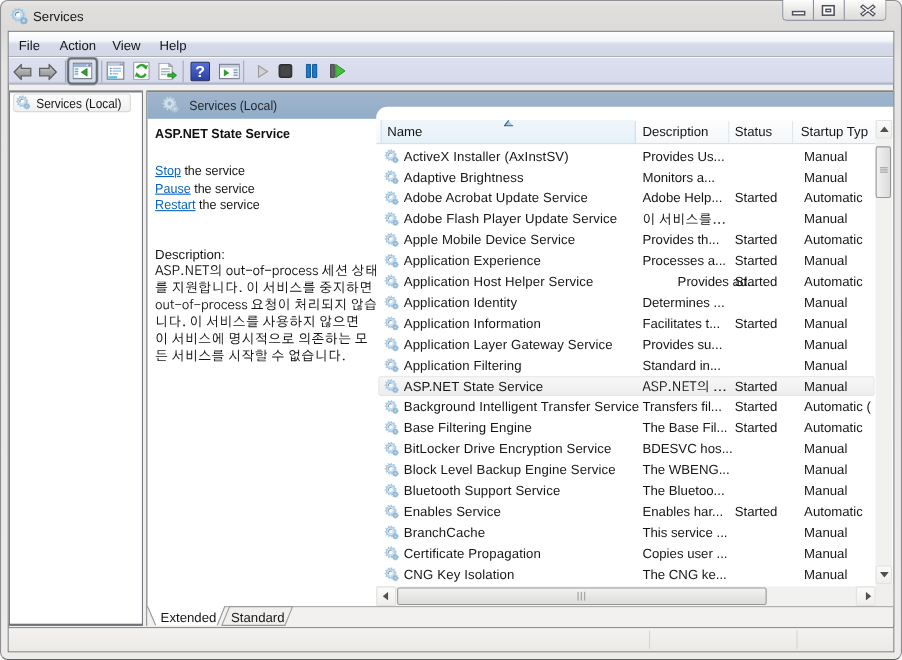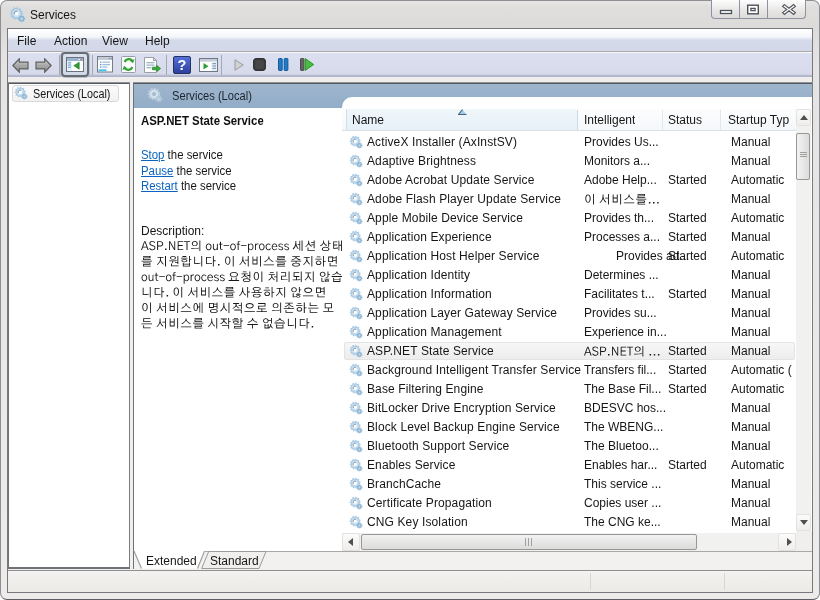--- a/index.html
+++ b/index.html
@@ -192,21 +192,21 @@
 <div style="position:absolute;left:346px;top:109px;width:231px;height:22px;background:linear-gradient(#f0f7fb,#e8f2f9 70%,#e4f0f8);border-left:1px solid #cfdfec"></div>
 <div style="position:absolute;left:342px;top:130px;width:454px;height:1px;background:#d9dfe6"></div>
 <div style="position:absolute;left:577px;top:110px;width:1px;height:20px;background:#ccdae6"></div>
 <div style="position:absolute;left:662px;top:110px;width:1px;height:20px;background:#e2e7ec"></div>
 <div style="position:absolute;left:720px;top:110px;width:1px;height:20px;background:#e2e7ec"></div>
 <svg style="position:absolute;left:458px;top:109px" width="9" height="6" viewBox="0 0 9 6">
     <path d="M4.5 0.5 L8.5 5.5 L0.5 5.5 Z" fill="#a9cbe2"></path>
     <path d="M4.5 0.5 L0.5 5.5 L8.5 5.5" fill="none" stroke="#3d6683" stroke-width="1.1"></path>
   </svg>
 <div class="t" style="left:352px;top:113px">Name</div>
-<div class="t" style="left:584px;top:113px">Intelligent</div>
+<div class="t" style="left:584px;top:113px">Description</div>
 <div class="t" style="left:668px;top:113px">Status</div>
 <div class="t" style="left:728px;top:113px;width:68px">Startup Typ</div>
 
 <svg style="position:absolute;left:349px;top:135px" width="14" height="14" viewBox="0 0 16 16">
 <circle cx="7" cy="7" r="5.3" fill="none" stroke="#aed0e8" stroke-width="1.9" stroke-dasharray="1.5 1.55"></circle>
 <circle cx="7" cy="7" r="4.6" fill="#c9dff0" stroke="#9cc0dc" stroke-width="1"></circle>
 <circle cx="7" cy="7" r="2.0" fill="#ffffff"></circle>
 <path d="M5.0 7.9 A2.2 2.2 0 0 1 7.9 5.0" fill="none" stroke="#7b868f" stroke-width="0.9"></path>
 <circle cx="11.9" cy="12" r="2.9" fill="none" stroke="#a5c7e0" stroke-width="1.2" stroke-dasharray="1.0 1.1"></circle>
 <circle cx="11.9" cy="12" r="2.3" fill="#a5c7e0" stroke="#7fa9ca" stroke-width="0.9"></circle>
@@ -332,22 +332,22 @@
 <div class="t" style="left:731px;top:306px">Manual</div>
 <svg style="position:absolute;left:349px;top:325px" width="14" height="14" viewBox="0 0 16 16">
 <circle cx="7" cy="7" r="5.3" fill="none" stroke="#aed0e8" stroke-width="1.9" stroke-dasharray="1.5 1.55"></circle>
 <circle cx="7" cy="7" r="4.6" fill="#c9dff0" stroke="#9cc0dc" stroke-width="1"></circle>
 <circle cx="7" cy="7" r="2.0" fill="#ffffff"></circle>
 <path d="M5.0 7.9 A2.2 2.2 0 0 1 7.9 5.0" fill="none" stroke="#7b868f" stroke-width="0.9"></path>
 <circle cx="11.9" cy="12" r="2.9" fill="none" stroke="#a5c7e0" stroke-width="1.2" stroke-dasharray="1.0 1.1"></circle>
 <circle cx="11.9" cy="12" r="2.3" fill="#a5c7e0" stroke="#7fa9ca" stroke-width="0.9"></circle>
 <circle cx="11.9" cy="12" r="0.5" fill="#e9f2f8"></circle>
 </svg>
-<div class="t" style="left:367px;top:325px;letter-spacing:0.12px">Application Management</div>
-<div class="t" style="left:584px;top:325px">Experience in...</div>
+<div class="t" style="left:367px;top:325px;letter-spacing:0.12px">Application Filtering</div>
+<div class="t" style="left:584px;top:325px">Standard in...</div>
 <div class="t" style="left:731px;top:325px">Manual</div>
 <div style="position:absolute;left:344px;top:342px;width:451px;height:18px;background:linear-gradient(#f7f7f7,#ededed);border:1px solid #e3e3e3;border-radius:2px"></div>
 <svg style="position:absolute;left:349px;top:344px" width="14" height="14" viewBox="0 0 16 16">
 <circle cx="7" cy="7" r="5.3" fill="none" stroke="#aed0e8" stroke-width="1.9" stroke-dasharray="1.5 1.55"></circle>
 <circle cx="7" cy="7" r="4.6" fill="#c9dff0" stroke="#9cc0dc" stroke-width="1"></circle>
 <circle cx="7" cy="7" r="2.0" fill="#ffffff"></circle>
 <path d="M5.0 7.9 A2.2 2.2 0 0 1 7.9 5.0" fill="none" stroke="#7b868f" stroke-width="0.9"></path>
 <circle cx="11.9" cy="12" r="2.9" fill="none" stroke="#a5c7e0" stroke-width="1.2" stroke-dasharray="1.0 1.1"></circle>
 <circle cx="11.9" cy="12" r="2.3" fill="#a5c7e0" stroke="#7fa9ca" stroke-width="0.9"></circle>
 <circle cx="11.9" cy="12" r="0.5" fill="#e9f2f8"></circle>

